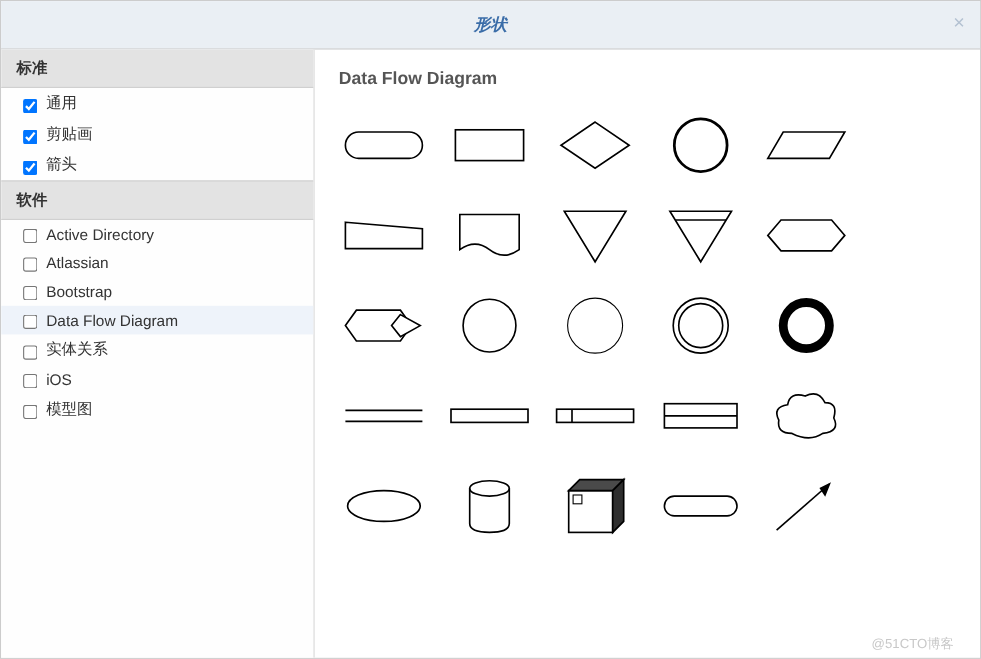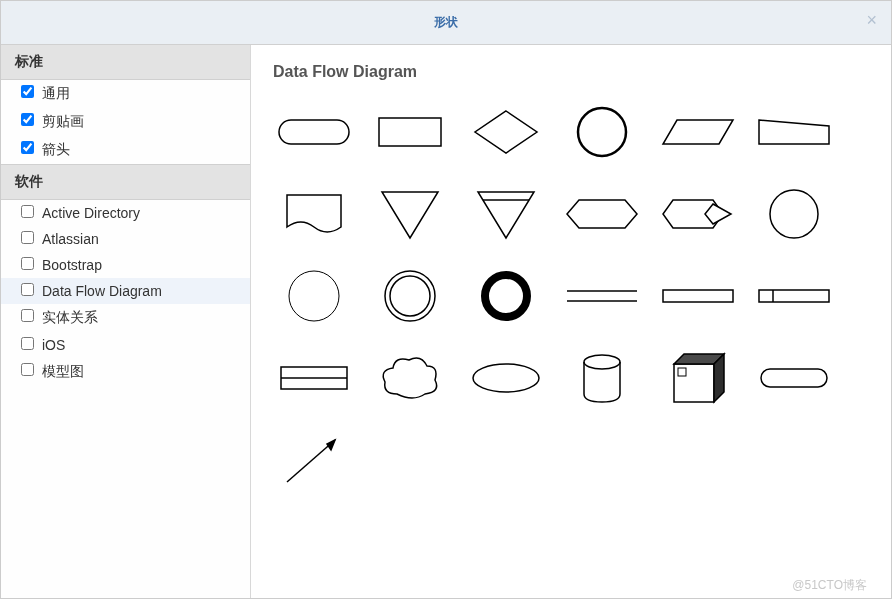--- a/index.html
+++ b/index.html
@@ -22,58 +22,59 @@
     background: #eaeff4;
     border-bottom: 1px solid #d0d0d0;
     height: 44px;
     display: flex;
     align-items: center;
     justify-content: center;
     position: relative;
   }
   .dialog-title {
     color: #3b6da8;
-    font-size: 12px;
+    font-size: 15px;
     font-weight: bold;
+    font-style: italic;
   }
   .dialog-close {
     position: absolute;
     right: 14px;
     top: 10px;
     color: #b3c1d1;
     font-size: 18px;
     cursor: pointer;
     line-height: 1;
   }
   .dialog-body {
     flex: 1;
     display: flex;
     overflow: hidden;
   }
   .sidebar {
-    width: 250px;
+    width: 285px;
     border-right: 1px solid #d8d8d8;
     overflow-y: auto;
     background: #fefefe;
     position: relative;
   }
   .sidebar::-webkit-scrollbar { width: 10px; }
   .sidebar::-webkit-scrollbar-thumb { background: #d6d6d6; border-radius: 5px; }
   .section-header {
     background: #e3e3e3;
     padding: 8px 14px;
     font-weight: bold;
     color: #333;
     border-bottom: 1px solid #d0d0d0;
     border-top: 1px solid #d0d0d0;
   }
   .section-header:first-child { border-top: none; }
   .shape-item {
     display: flex;
-    align-items: flex-start;
+    align-items: flex-end;
     padding: 5px 14px 5px 20px;
     cursor: pointer;
     color: #333;
   }
   .shape-item.selected {
     background: #eef3fa;
   }
   .shape-item input[type="checkbox"] {
     margin-right: 8px;
     cursor: pointer;

